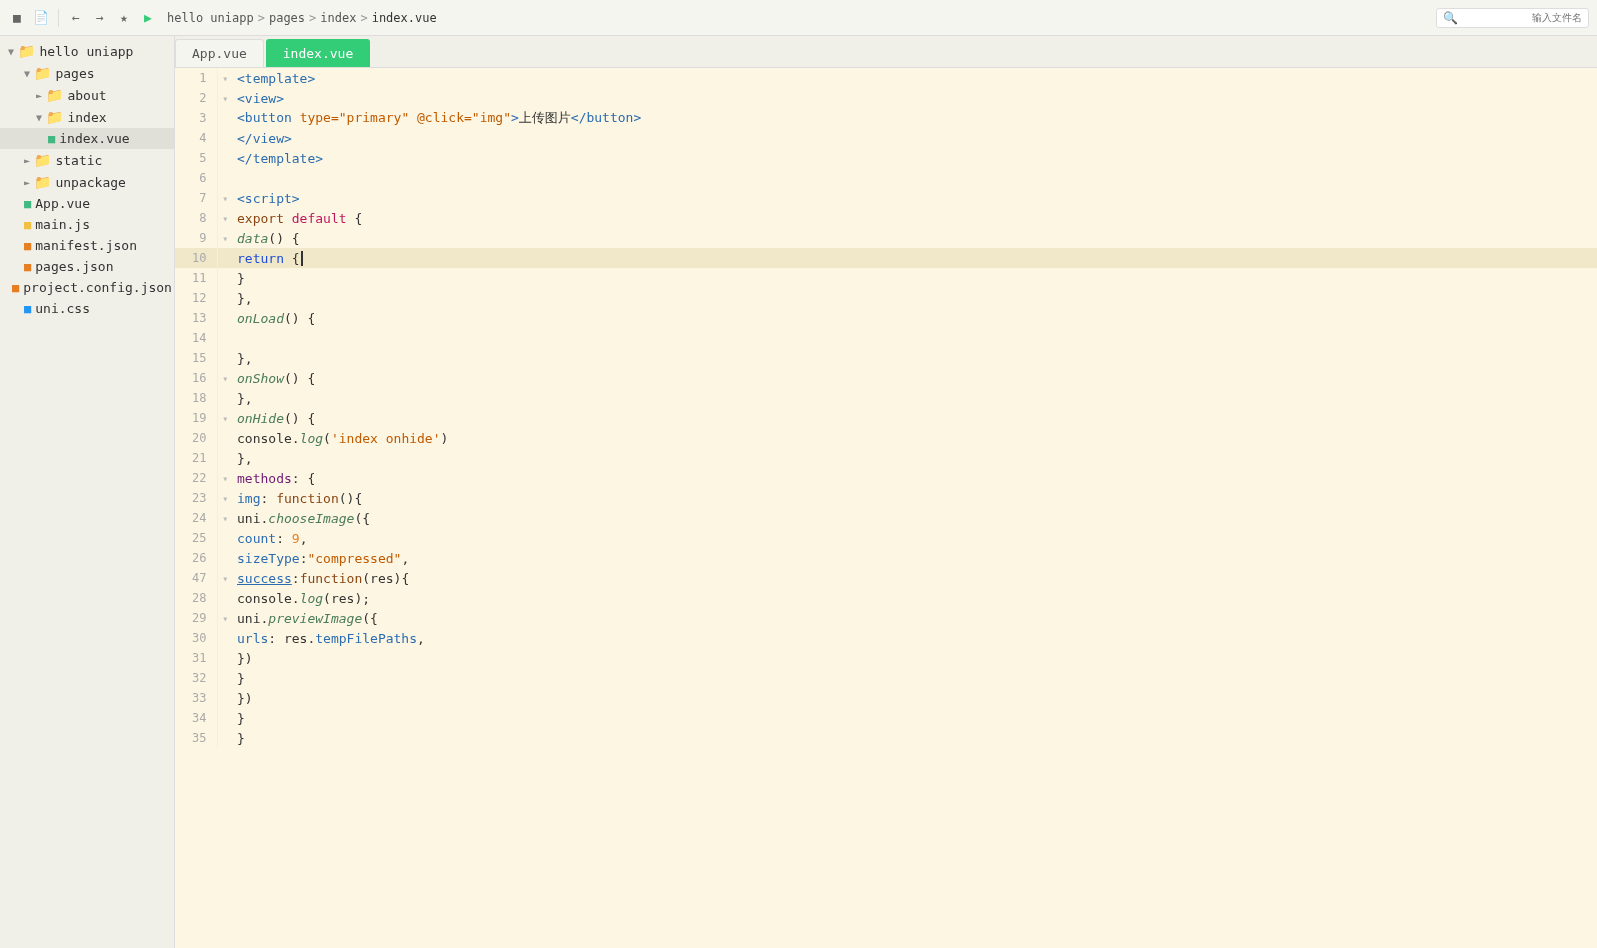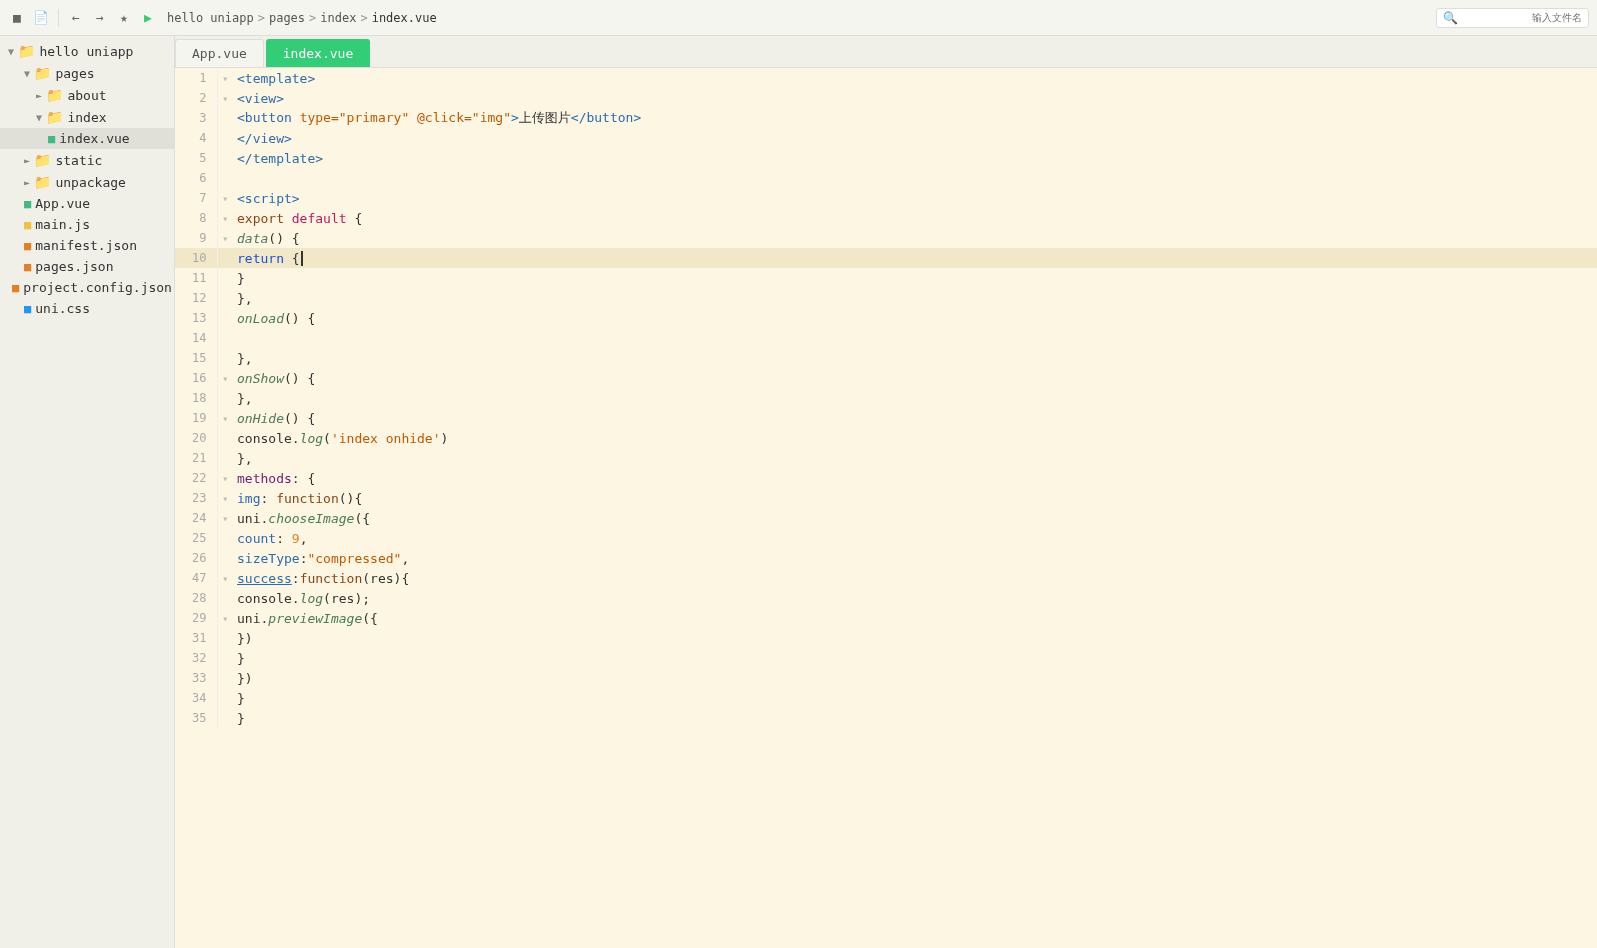--- a/index.html
+++ b/index.html
@@ -290,20 +290,25 @@
               <td class="line-num">28</td>
               <td class="fold-btn"></td>
               <td class="code-line"><span style="color: rgb(51, 51, 51);">console.</span><span style="color: rgb(74, 124, 89); font-style: italic;">log</span><span style="color: rgb(51, 51, 51);">(res);</span></td>
             </tr>
             <tr>
               <td class="line-num">29</td>
               <td class="fold-btn">▾</td>
               <td class="code-line"><span style="color: rgb(51, 51, 51);">uni.</span><span style="color: rgb(74, 124, 89); font-style: italic;">previewImage</span><span style="color: rgb(51, 51, 51);">({</span></td>
             </tr>
             <tr>
+              <td class="line-num">30</td>
+              <td class="fold-btn"></td>
+              <td class="code-line"><span style="color: rgb(43, 108, 176);">urls</span><span style="color: rgb(51, 51, 51);">: res.</span><span style="color: rgb(43, 108, 176);">tempFilePaths</span><span style="color: rgb(51, 51, 51);">,</span></td>
+            </tr>
+            <tr>
               <td class="line-num">31</td>
               <td class="fold-btn"></td>
               <td class="code-line"><span style="color: rgb(51, 51, 51);">})</span></td>
             </tr>
             <tr>
               <td class="line-num">32</td>
               <td class="fold-btn"></td>
               <td class="code-line"><span style="color: rgb(51, 51, 51);">}</span></td>
             </tr>
             <tr>

